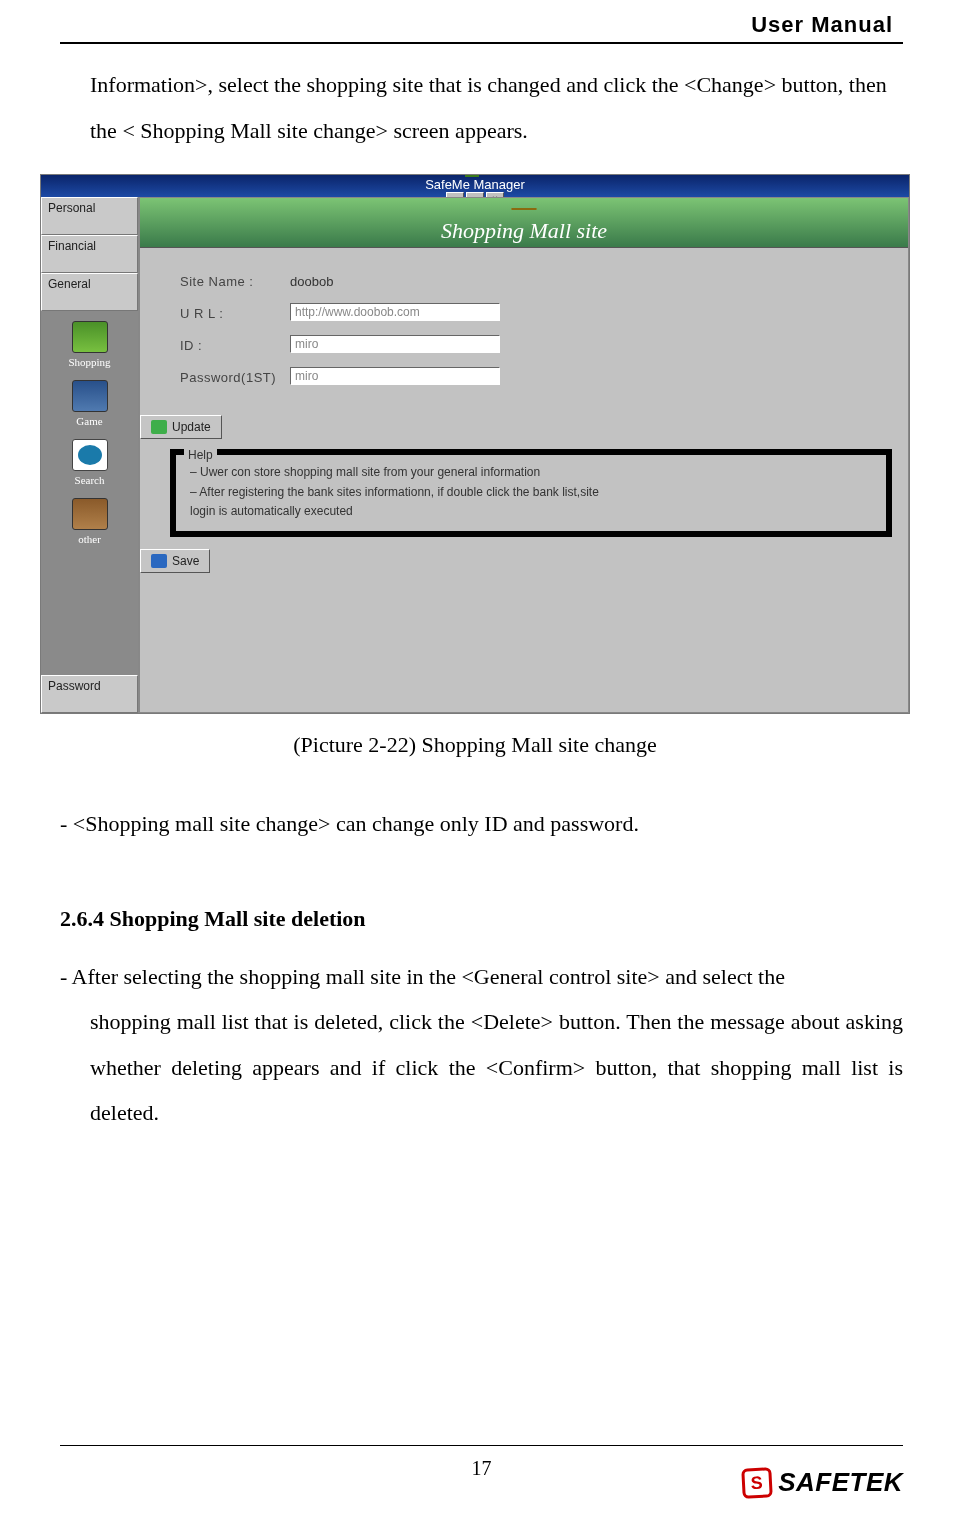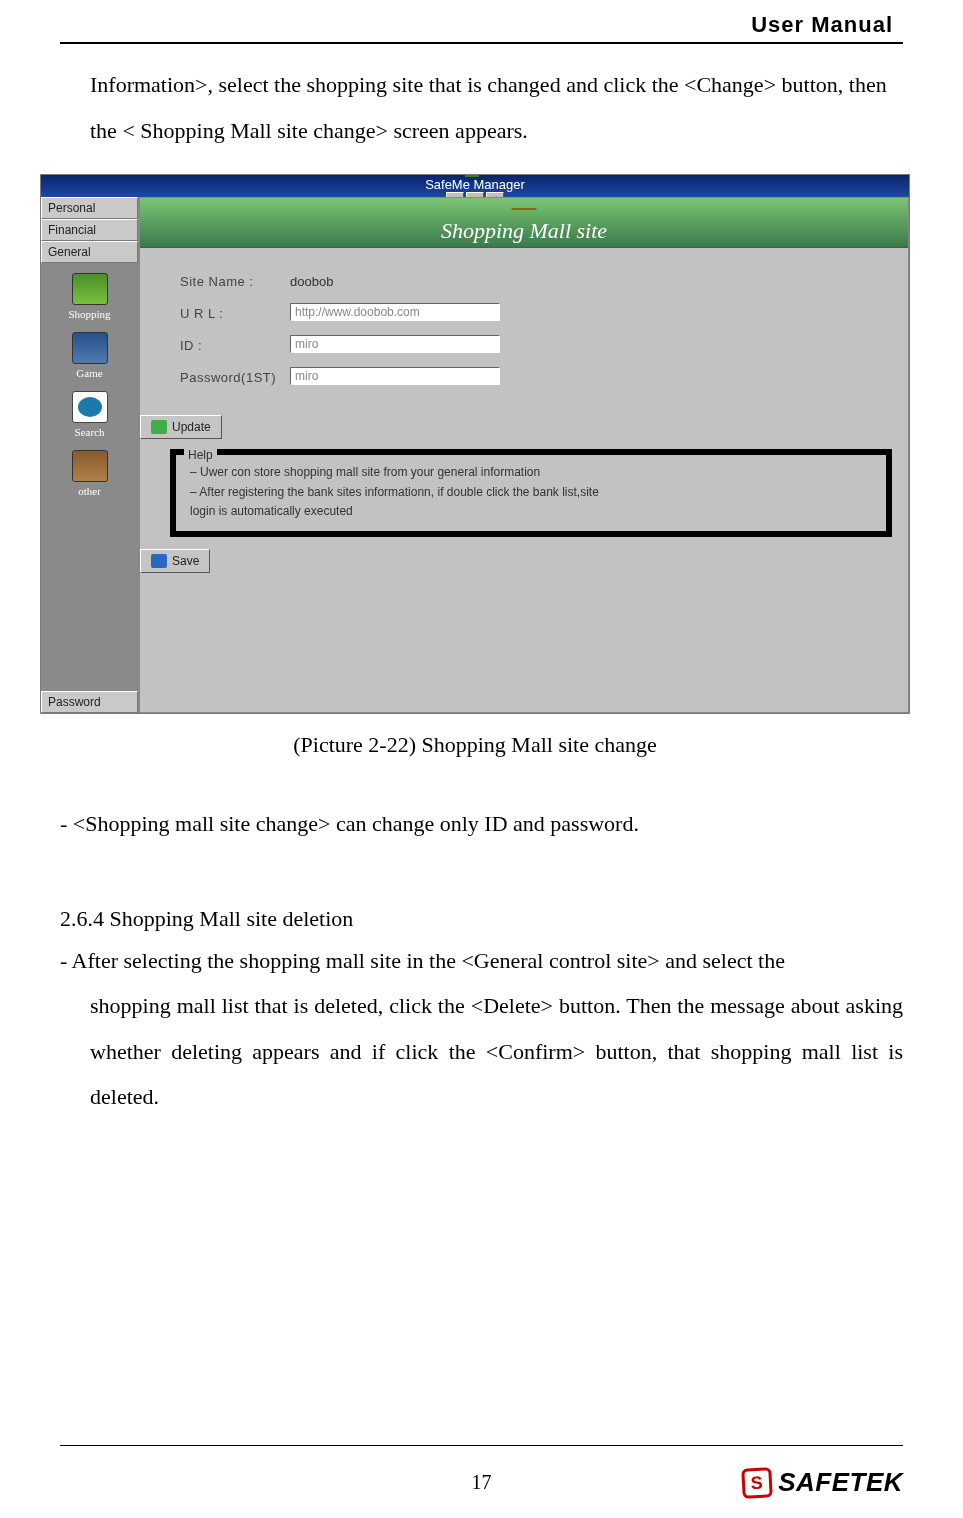--- a/index.html
+++ b/index.html
@@ -79,21 +79,21 @@
     }
     .app-body { flex: 1; display: flex; }
     .sidebar {
       width: 98px;
       background: #cfcfcf;
       display: flex;
       flex-direction: column;
       border-right: 1px solid #888;
     }
     .side-tab {
-      height: 22px;
+      height: 38px;
       border: 1px solid #fff;
       border-right-color: #777;
       border-bottom-color: #777;
       background: #c9c9c9;
       font-size: 12px;
       padding-left: 6px;
       line-height: 20px;
       color: #222;
     }
     .side-icons {
@@ -222,40 +222,40 @@
       text-align: center;
       font-size: 22px;
       margin-top: 18px;
     }
     .after-text {
       margin-top: 44px;
       font-size: 22px;
       line-height: 2.0;
     }
     .heading {
-      font-weight: normal;
+      font-weight: bold;
       margin-top: 60px;
-      margin-bottom: 6px;
+      margin-bottom: 22px;
     }
     .justified {
       text-align: justify;
       line-height: 2.05;
     }
     .sub-indent { padding-left: 30px; }
     .footer-rule {
       position: absolute;
       bottom: 72px;
       left: 60px;
       right: 60px;
       border: none;
       border-top: 1.5px solid #000;
     }
     .page-num {
       position: absolute;
-      bottom: 24px;
+      bottom: 38px;
       left: 0; right: 0;
       text-align: center;
       font-size: 20px;
     }
     .footer-logo {
       position: absolute;
       bottom: 20px;
       right: 60px;
       display: flex;
       align-items: center;

